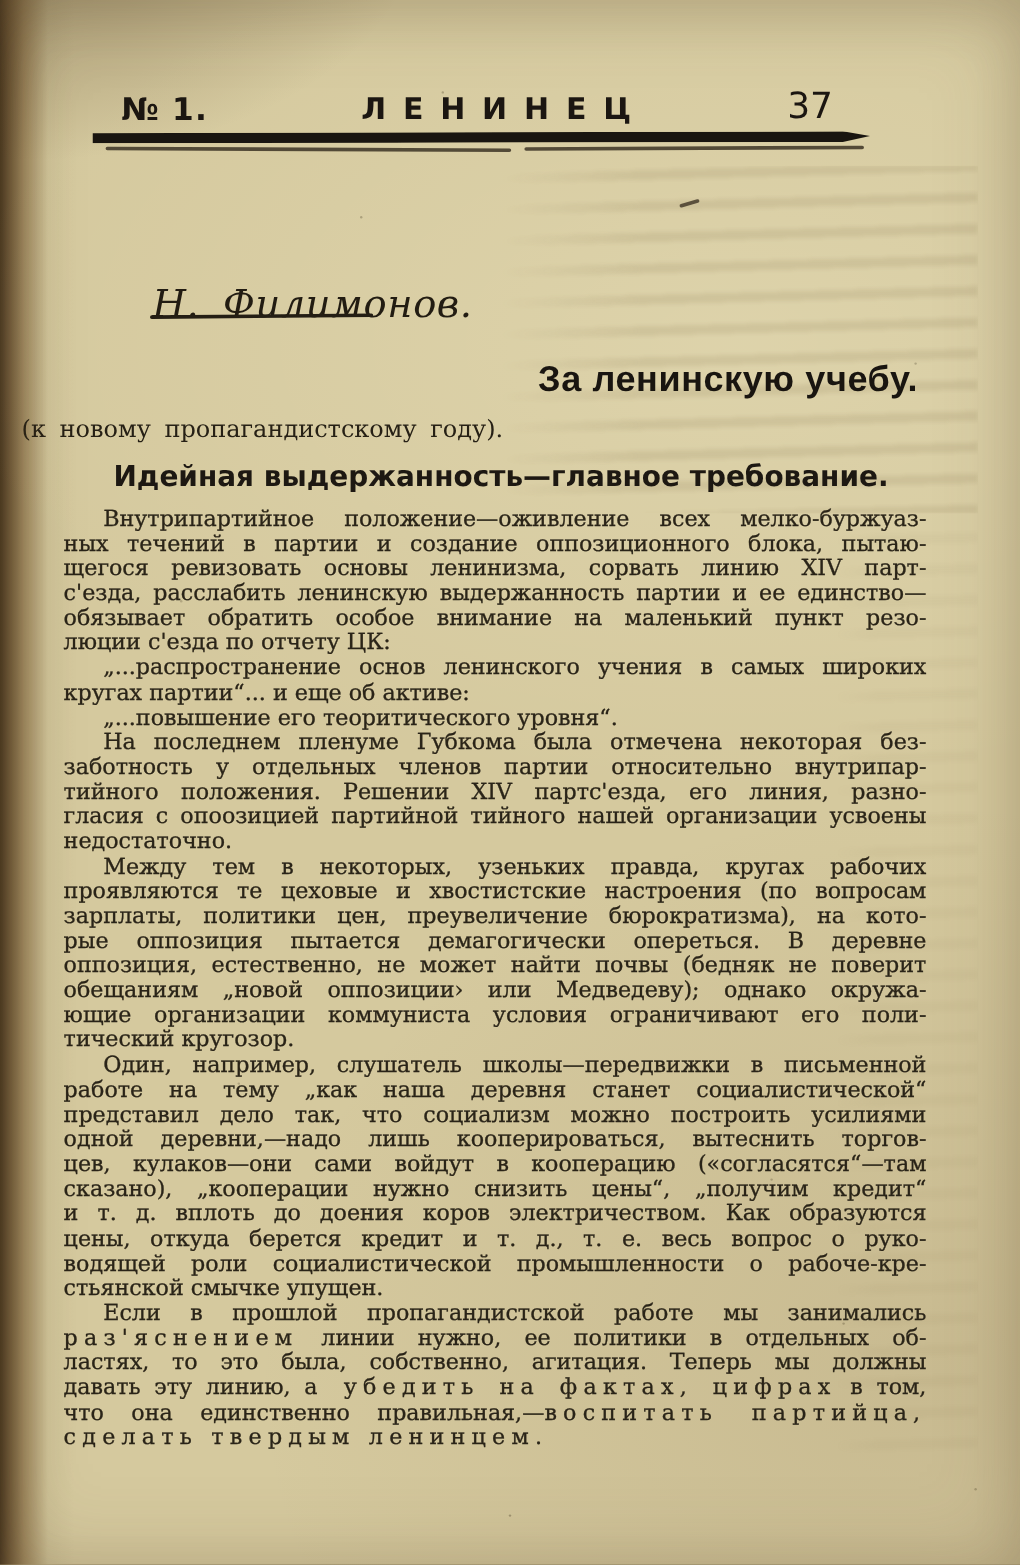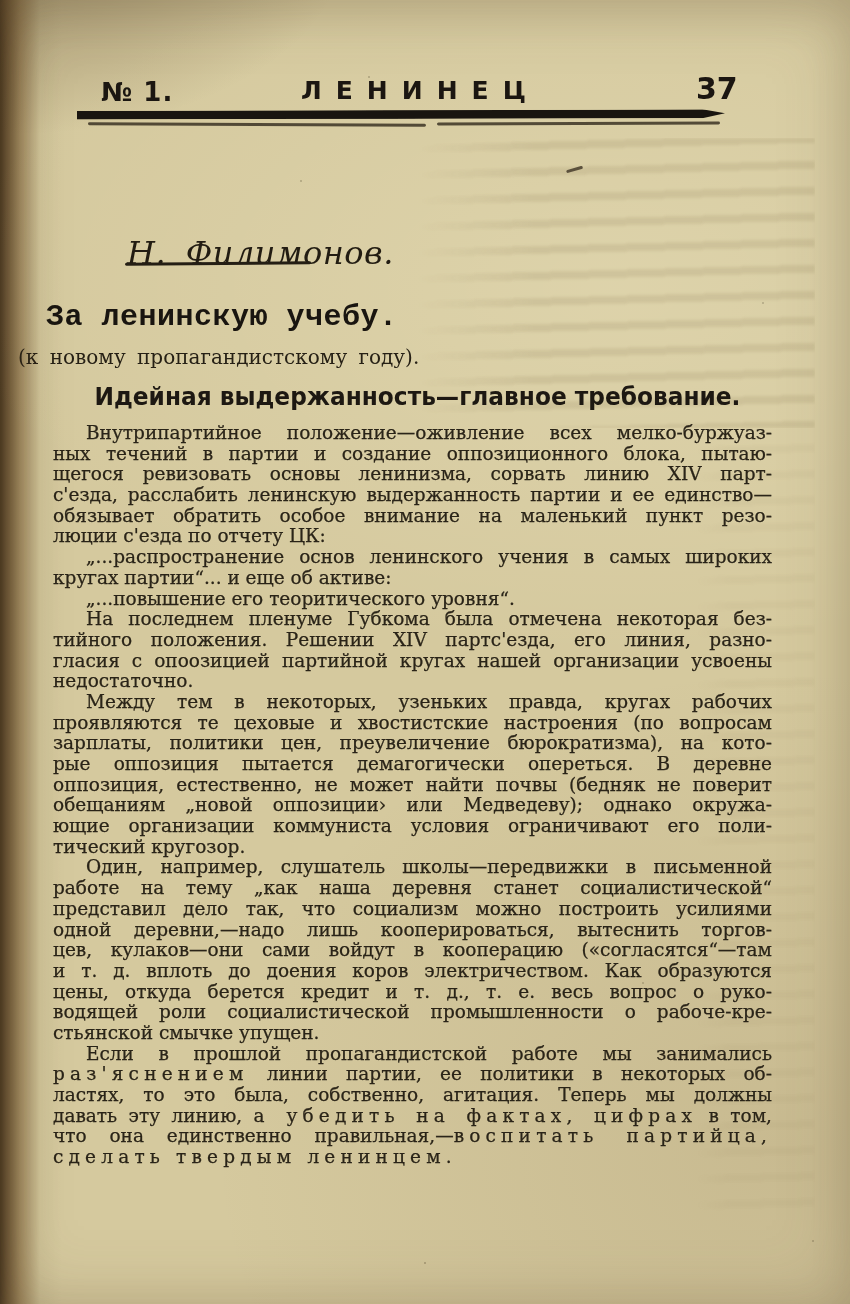--- a/index.html
+++ b/index.html
@@ -14,42 +14,42 @@
       #d5c99e;
   }
   .page::after{
     content:"";position:absolute;inset:0;pointer-events:none;
     box-shadow:inset 0 0 70px rgba(95,75,45,.26), inset 0 12px 40px rgba(95,75,45,.14);
   }
   .abs{position:absolute;}
   
   .issue{left:101px;top:77px;font-family:"DejaVu Sans",sans-serif;font-weight:bold;font-size:26px;color:#1b1611;letter-spacing:1px;}
   .masthead{left:301px;top:76px;font-family:"DejaVu Sans",sans-serif;font-weight:bold;font-size:25px;color:#1b1611;letter-spacing:14px;}
-  .pagenum{left:656px;top:71px;font-family:"DejaVu Sans",sans-serif;font-weight:bold;font-size:30px;color:#1b1611;margin-left:40px;}
+  .pagenum{left:656px;top:71px;font-family:"DejaVu Sans",sans-serif;font-weight:normal;font-size:30px;color:#1b1611;}
   .rule-thick{left:77px;top:110px;width:648px;height:9px;background:#191510;transform:rotate(-.12deg);
     clip-path:polygon(0 4%,96.5% 0,100% 45%,96.5% 100%,0 97%);}
   .rule-thin{height:2.6px;background:rgba(38,30,19,.75);border-radius:2px;}
   .rule-thin.a{left:88px;top:123px;width:338px;transform:rotate(.25deg);}
   .rule-thin.b{left:437px;top:122px;width:283px;transform:rotate(-.25deg);}
   .stray-mark{left:566px;top:168px;width:17px;height:2.6px;background:#463c2c;border-radius:2px;transform:rotate(-16deg);opacity:.85;}
   
   .bleed{pointer-events:none;opacity:.85;filter:blur(1.6px);
     background:repeating-linear-gradient(178.5deg, transparent 0 7px, rgba(125,106,68,.16) 7px 15px, transparent 15px 26px);
     -webkit-mask-image:linear-gradient(90deg,transparent,#000 30%);
             mask-image:linear-gradient(90deg,transparent,#000 30%);}
   .bleed.top{left:415px;top:138px;width:400px;height:290px;}
   .bleed.side{left:695px;top:440px;width:120px;height:780px;opacity:.3;}
   .specks{left:0;top:0;width:2px;height:2px;border-radius:50%;background:rgba(70,58,38,.4);
     box-shadow:300px 180px 0 rgba(70,58,38,.30),524px 642px 0 rgba(70,58,38,.32),702px 1102px 0 rgba(70,58,38,.30),
     198px 902px 0 rgba(70,58,38,.26),424px 1262px 0 rgba(70,58,38,.35),762px 302px 0 rgba(70,58,38,.28),
     150px 500px 0 rgba(70,58,38,.25),642px 982px 0 rgba(70,58,38,.28),368px 76px 0 rgba(70,58,38,.3),812px 1240px 0 rgba(70,58,38,.3);}
   
   .author{left:127px;top:234px;font-style:italic;font-size:32px;color:#221c12;letter-spacing:.5px;word-spacing:9px;}
   .author-underline{left:125px;top:262px;width:186px;height:3px;background:#241e14;border-radius:2px;transform:rotate(-.5deg);}
-  .title{left:65px;top:300px;width:719px;text-align:left;font-family:Liberation Mono, monospace;font-weight:bold;
+  .title{left:65px;top:300px;width:719px;text-align:right;font-family:Liberation Sans, sans-serif;font-weight:bold;
     font-size:30px;line-height:34px;color:#191510;letter-spacing:.5px;transform:translateX(-19px);}
   .subtitle{left:65px;top:345px;width:719px;font-size:20px;color:#262015;word-spacing:5px;transform:translateX(-47px);}
   .heading{left:65px;top:383px;width:719px;text-align:center;font-family:"DejaVu Sans",sans-serif;font-weight:bold;
     font-size:24px;color:#1d1812;transform:translateX(-7px) scaleX(.97);}
   
   .body{left:53px;top:423px;width:719px;font-size:18.5px;color:#2a2418;-webkit-text-stroke:.25px #2a2418;}
   .line{height:20.7px;line-height:20.7px;white-space:nowrap;}
   .line.j{white-space:normal;text-align:justify;text-align-last:justify;}
   .line.ind{text-indent:33px;}
   .sp{letter-spacing:.28em;}
@@ -82,41 +82,43 @@
       <div class="line j ind"><span>Внутрипартийное положение—оживление всех мелко-буржуаз-</span></div>
       <div class="line j"><span>ных течений в партии и создание оппозиционного блока, пытаю-</span></div>
       <div class="line j"><span>щегося ревизовать основы ленинизма, сорвать линию XIV парт-</span></div>
       <div class="line j"><span>с'езда, расслабить ленинскую выдержанность партии и ее единство—</span></div>
       <div class="line j"><span>обязывает обратить особое внимание на маленький пункт резо-</span></div>
       <div class="line"><span>люции с'езда по отчету ЦК:</span></div>
       <div class="line j ind"><span>„...распространение основ ленинского учения в самых широких</span></div>
       <div class="line"><span>кругах партии“... и еще об активе:</span></div>
       <div class="line ind"><span>„...повышение его теоритического уровня“.</span></div>
       <div class="line j ind"><span>На последнем пленуме Губкома была отмечена некоторая без-</span></div>
+      <div class="line j"><span>заботность у отдельных членов партии относительно внутрипар-</span></div>
       <div class="line j"><span>тийного положения. Решении XIV партс'езда, его линия, разно-</span></div>
-      <div class="line j"><span>гласия с опоозицией партийной кругах нашей организации усвоены</span></div>
+      <div class="line j"><span>гласия с опоозицией партийной тийного нашей организации усвоены</span></div>
       <div class="line"><span>недостаточно.</span></div>
       <div class="line j ind"><span>Между тем в некоторых, узеньких правда, кругах рабочих</span></div>
       <div class="line j"><span>проявляются те цеховые и хвостистские настроения (по вопросам</span></div>
       <div class="line j"><span>зарплаты, политики цен, преувеличение бюрократизма), на кото-</span></div>
       <div class="line j"><span>рые оппозиция пытается демагогически опереться. В деревне</span></div>
       <div class="line j"><span>оппозиция, естественно, не может найти почвы (бедняк не поверит</span></div>
       <div class="line j"><span>обещаниям „новой оппозиции› или Медведеву); однако окружа-</span></div>
       <div class="line j"><span>ющие организации коммуниста условия ограничивают его поли-</span></div>
       <div class="line"><span>тический кругозор.</span></div>
       <div class="line j ind"><span>Один, например, слушатель школы—передвижки в письменной</span></div>
       <div class="line j"><span>работе на тему „как наша деревня станет социалистической“</span></div>
       <div class="line j"><span>представил дело так, что социализм можно построить усилиями</span></div>
       <div class="line j"><span>одной деревни,—надо лишь кооперироваться, вытеснить торгов-</span></div>
       <div class="line j"><span>цев, кулаков—они сами войдут в кооперацию («согласятся“—там</span></div>
+      <div class="line j"><span>сказано), „кооперации нужно снизить цены“, „получим кредит“</span></div>
       <div class="line j"><span>и т. д. вплоть до доения коров электричеством. Как образуются</span></div>
       <div class="line j"><span>цены, откуда берется кредит и т. д., т. е. весь вопрос о руко-</span></div>
       <div class="line j"><span>водящей роли социалистической промышленности о рабоче-кре-</span></div>
       <div class="line"><span>стьянской смычке упущен.</span></div>
       <div class="line j ind"><span>Если в прошлой пропагандистской работе мы занимались</span></div>
-      <div class="line j"><span class="sp">раз'яснением</span><span> линии партии, ее политики в некоторых об-</span></div>
+      <div class="line j"><span class="sp">раз'яснением</span><span> линии нужно, ее политики в отдельных об-</span></div>
       <div class="line j"><span>ластях, то это была, собственно, агитация. Теперь мы должны</span></div>
       <div class="line j"><span>давать эту линию, </span><span class="sp">а убедить на фактах, цифрах</span><span> в том,</span></div>
       <div class="line j"><span>что она единственно правильная,—</span><span class="sp">воспитать партийца,</span></div>
       <div class="line"><span class="sp">сделать твердым ленинцем.</span></div>
     </div>
 
 </div>
 
 </body></html>

